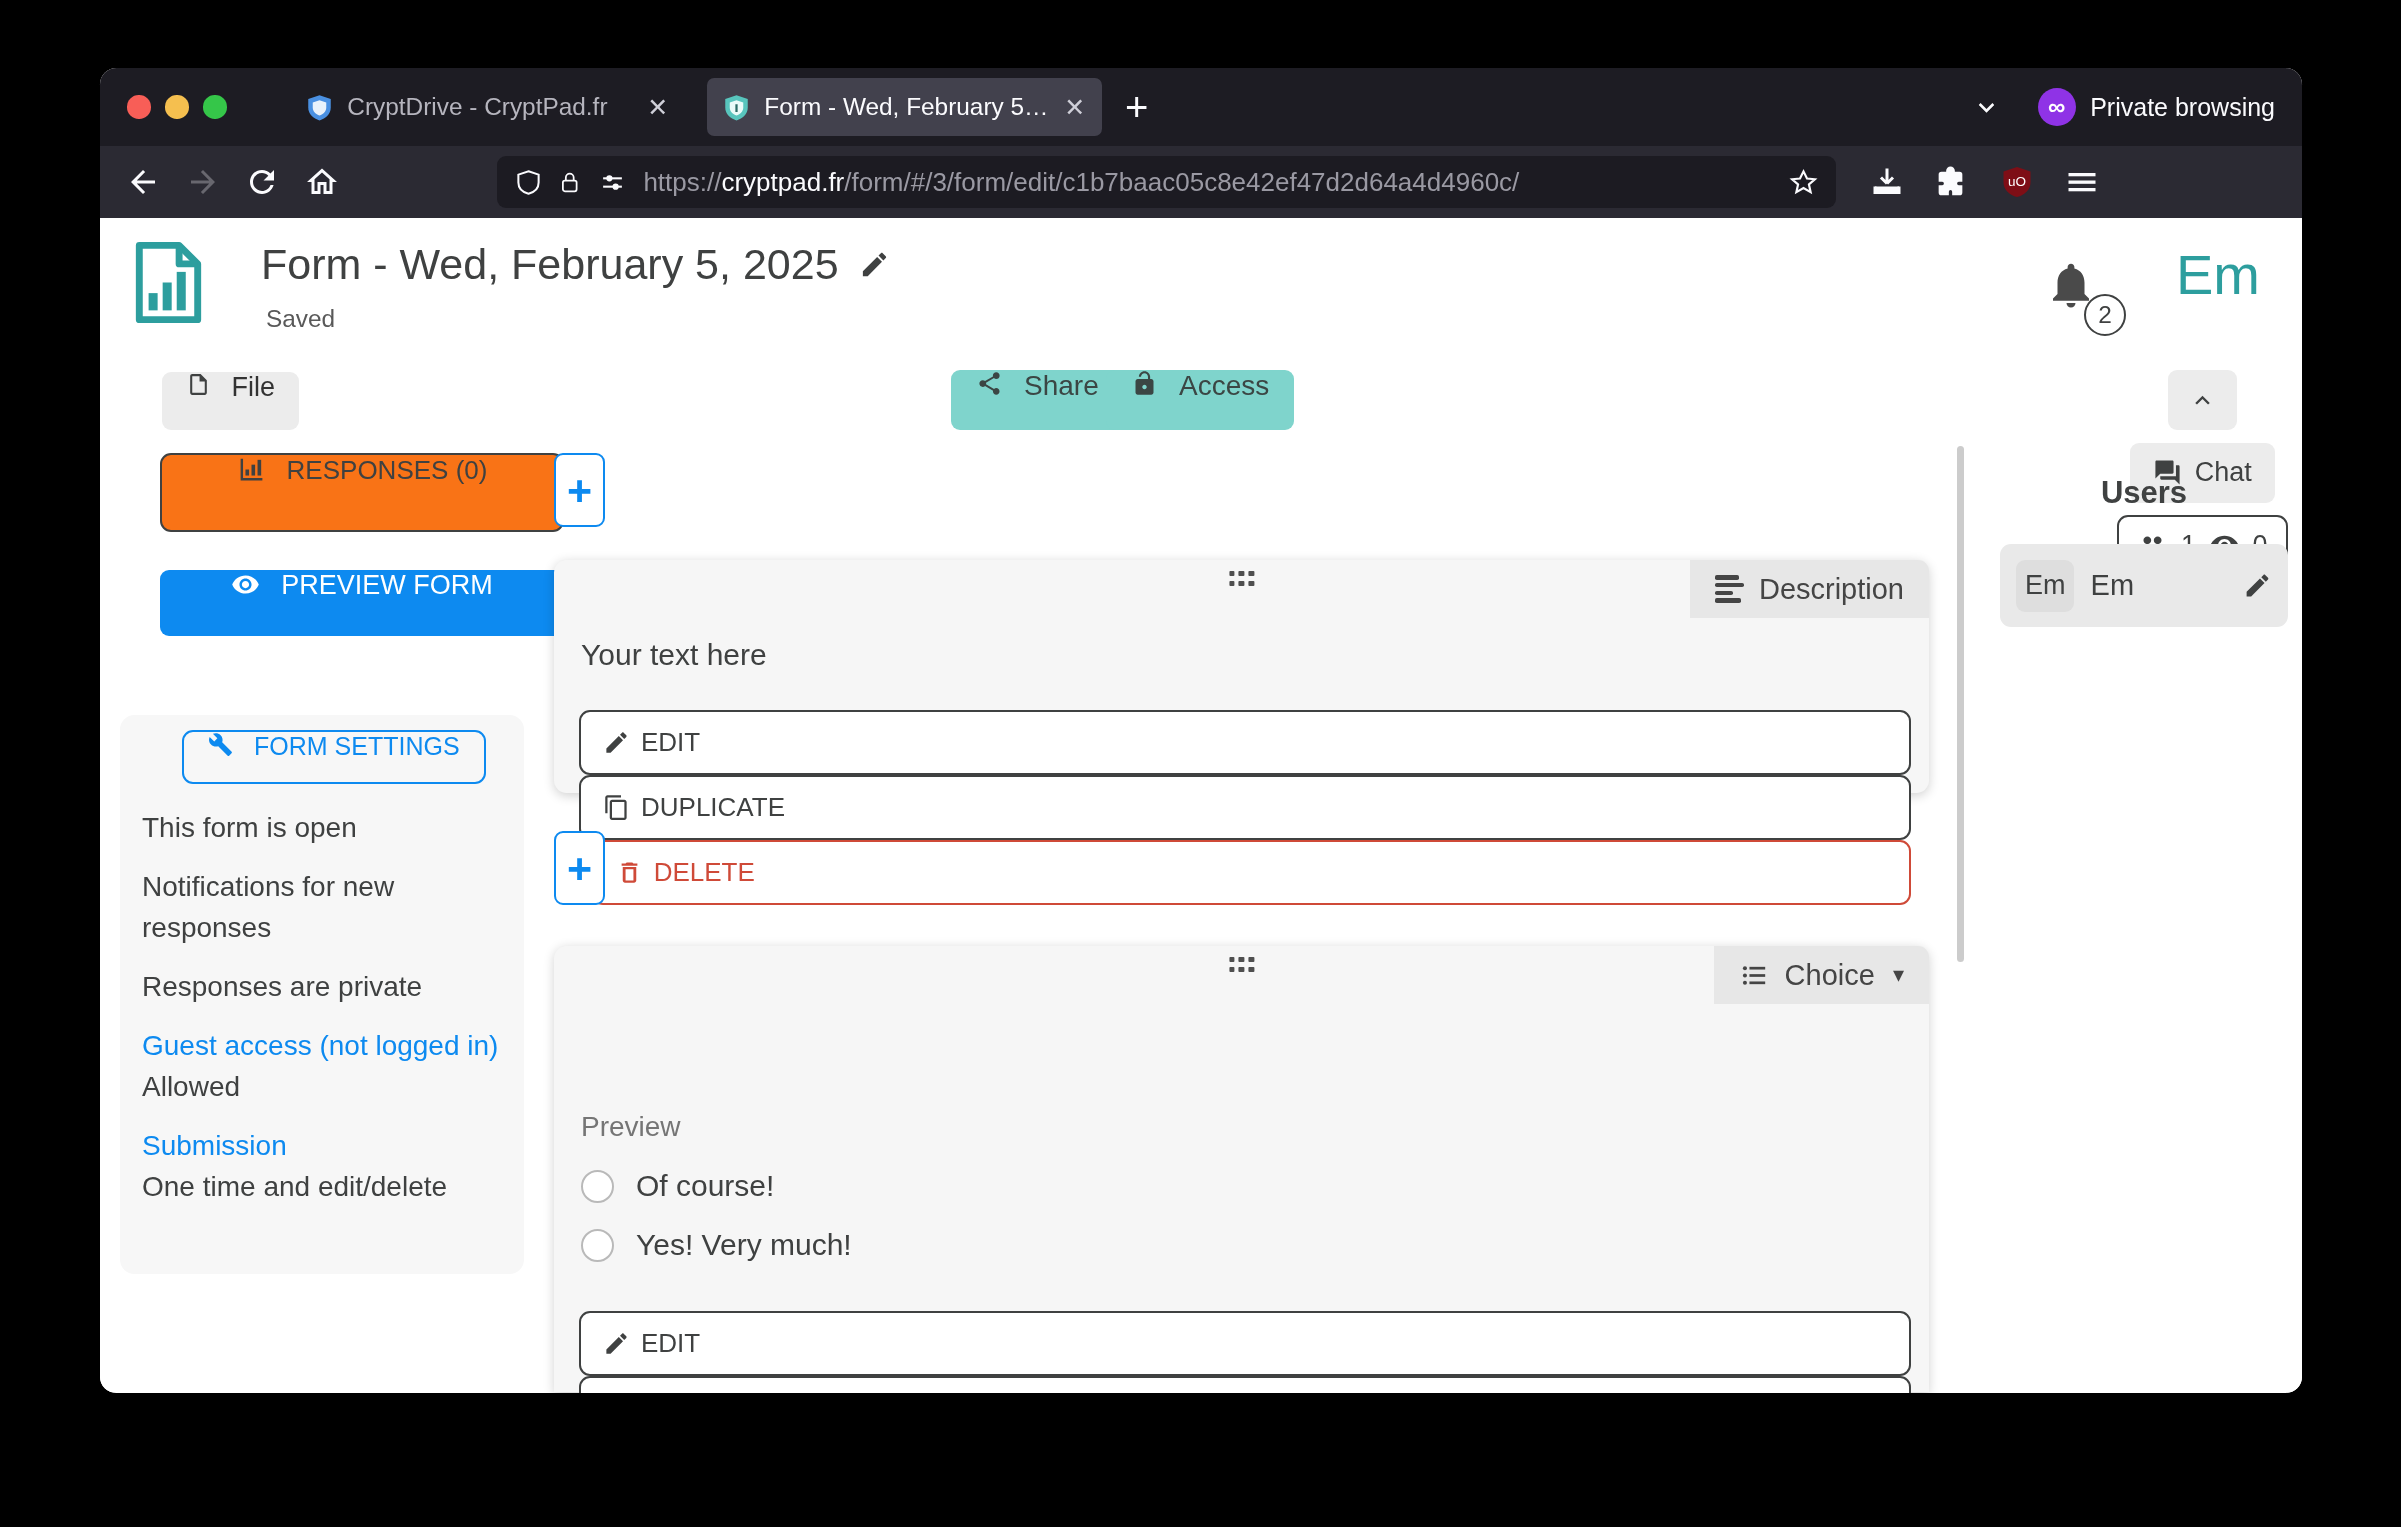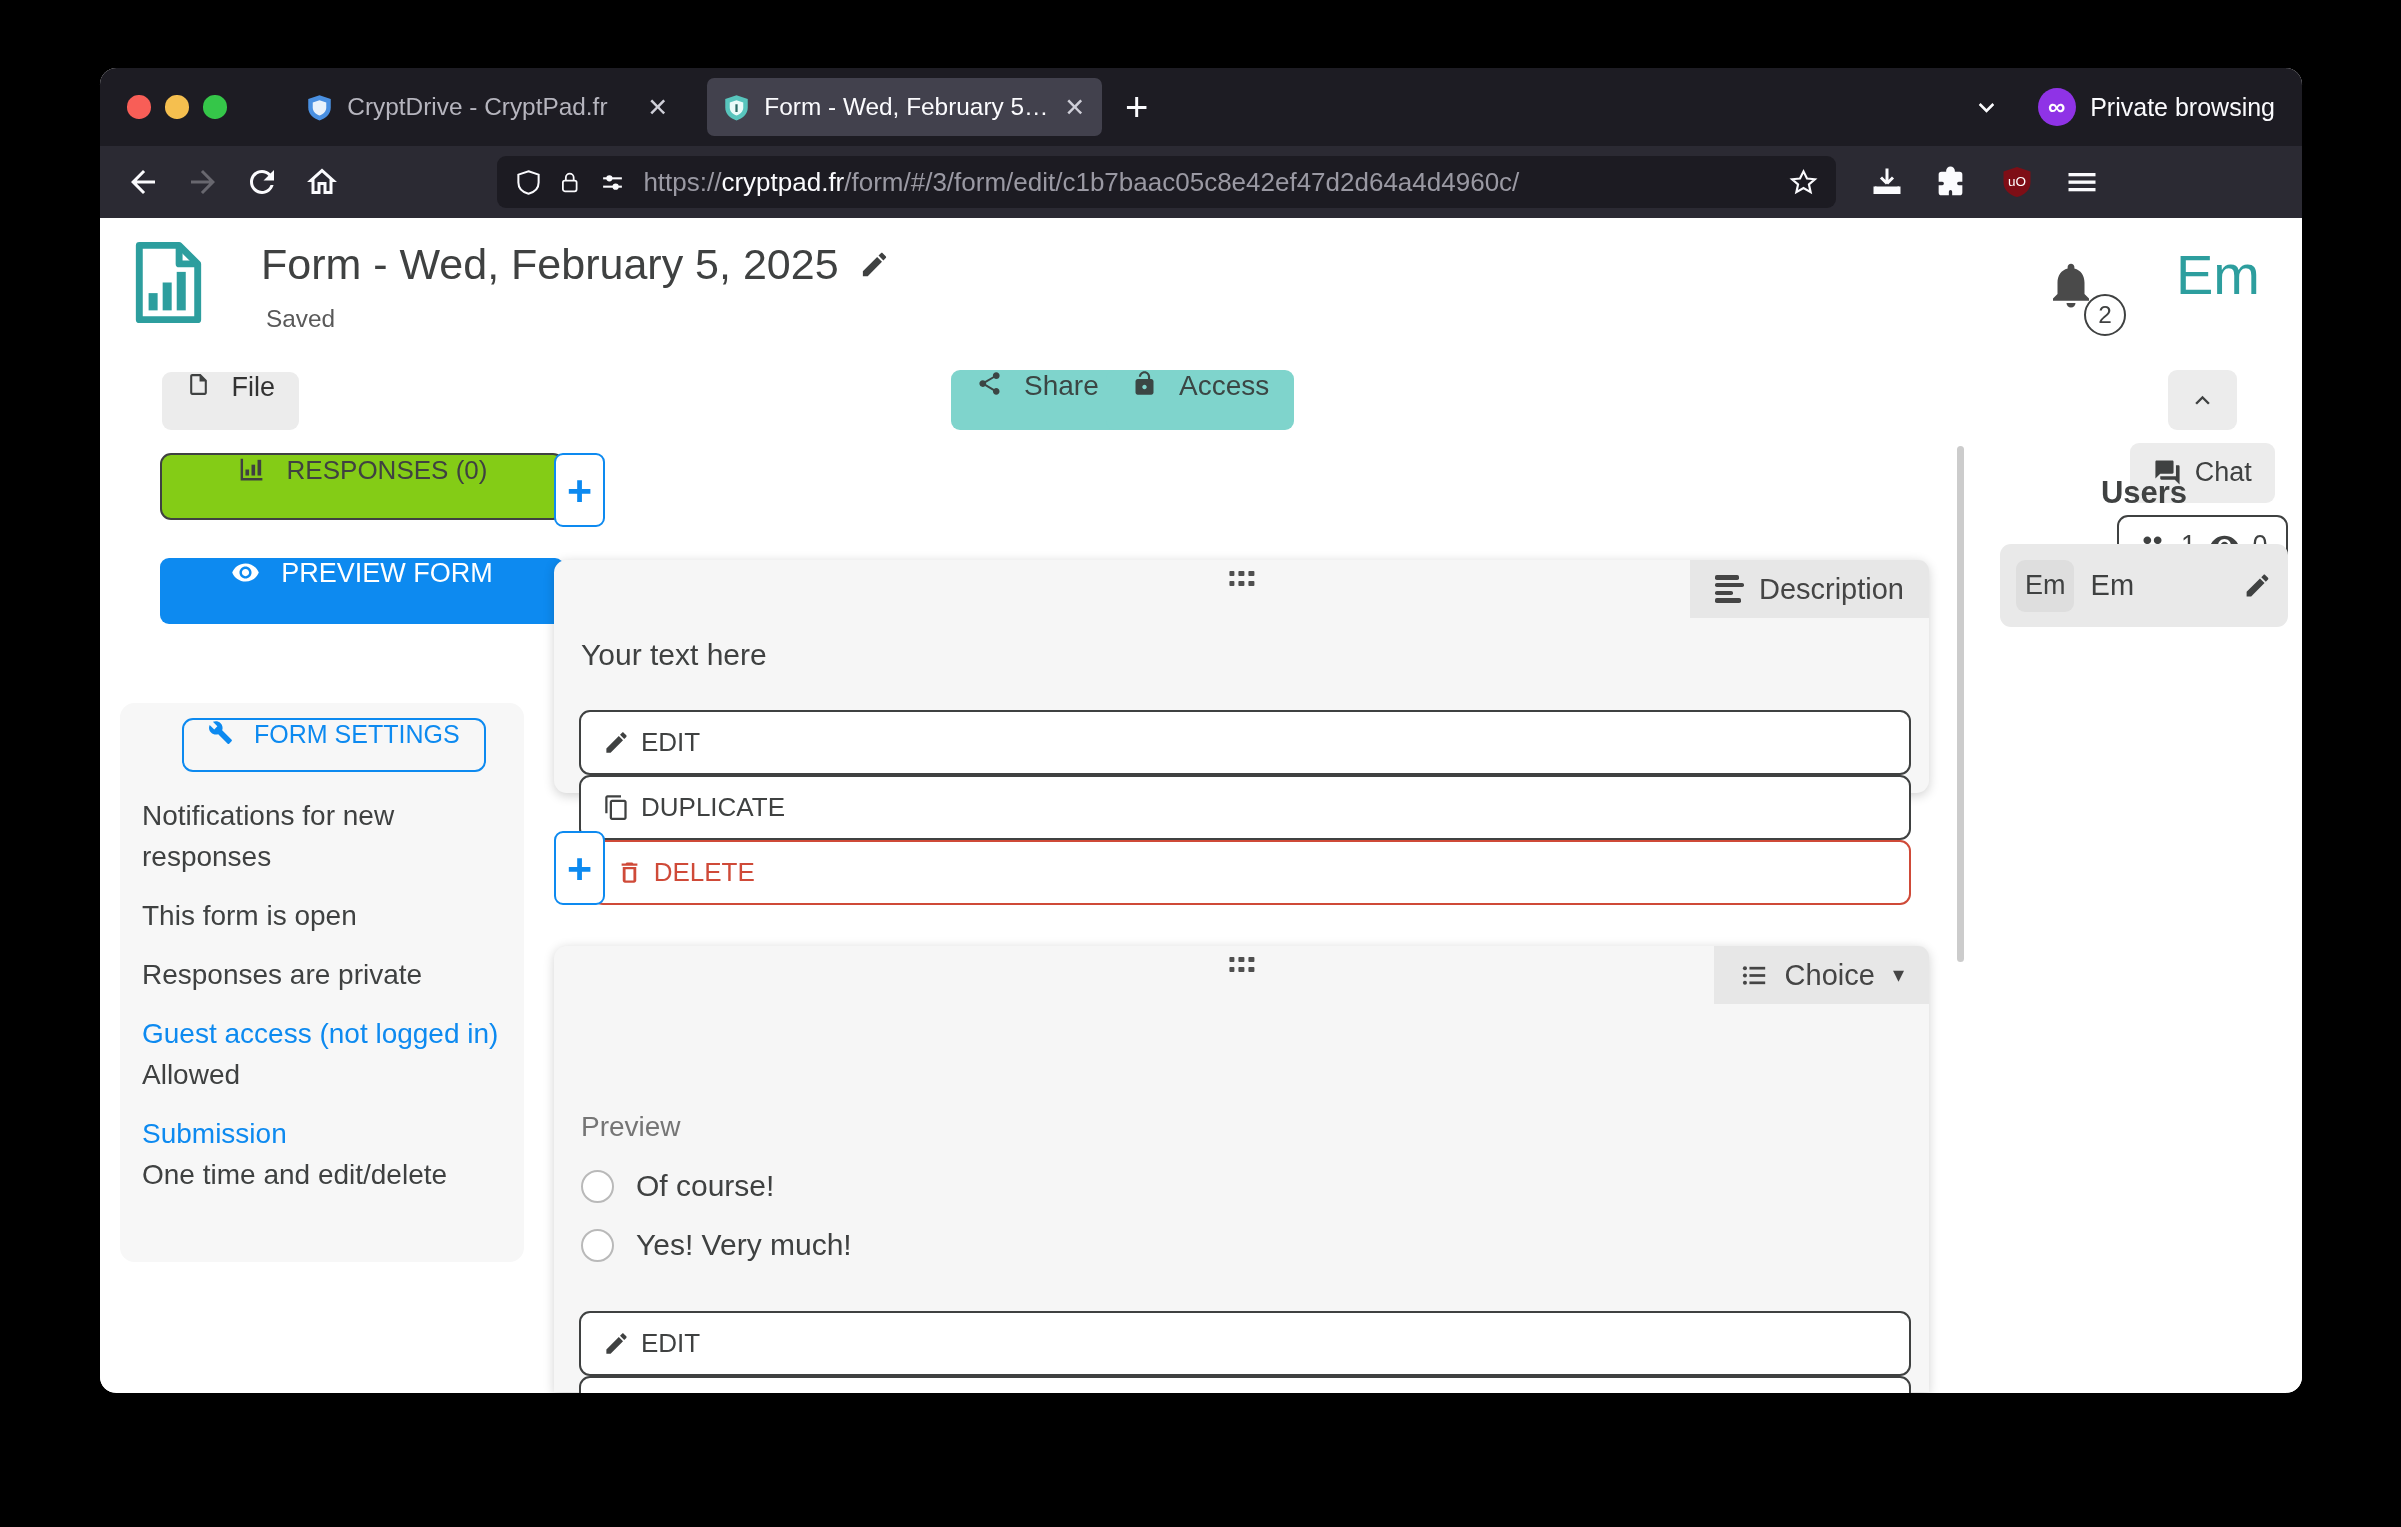--- a/index.html
+++ b/index.html
@@ -54,21 +54,21 @@
   .tb-right { position:absolute; right:14.5px; top:152px; display:flex; gap:12.7px; align-items:center;flex-direction:column; }
   .caret-btn { width:69px; height:60px; background:#ececec; border-radius:9px; display:flex; align-items:center; justify-content:center; }
   .caret-btn svg { width:29px; height:29px; fill:#3f4141; }
   .chat-btn { height:60px; padding:0 23.5px; background:#ececec; border-radius:9px; font-size:27px; color:#3f4141; display:flex; align-items:center; gap:12.7px; }
   .chat-btn svg { width:29px; height:29px; fill:#3f4141; }
   .users-pill { height:60px; padding:0 18px; border:2.7px solid #3f4141; border-radius:11px; background:#fff; display:flex; align-items:center; gap:12.7px; font-size:27px; color:#3f4141; }
   .users-pill svg { width:31px; height:31px; fill:#3f4141; }
 
   
   .lsb { position:absolute; left:20px; top:235px; width:404px; }
-  .responses-btn { width:100%; height:67px; border:2.7px solid #3f4141; border-radius:11px; background:#84cc16; font-size:26px; color:#3f4141; }
+  .responses-btn { width:100%; height:79px; border:2.7px solid #3f4141; border-radius:11px; background:#f97316; font-size:26px; color:#3f4141; }
   .responses-btn svg { width:29px; height:29px; fill:#3f4141; }
   .blue-btn { width:100%; height:66px; background:#0d8af0; color:#fff; font-size:27px; border-radius:9px; }
   .blue-btn svg { width:29px; height:29px; fill:#fff; }
   .preview-btn { margin-top:38px; } .copylink-btn { margin-top:39px; }
   .settings-panel { margin-top:79px; background:#f7f7f7; border-radius:14.5px; padding:14.5px 22px 23.5px; height:559px; }
   .fs-btn { height:54px; padding:0 24px; border:2.7px solid #0d8af0; border-radius:11px; color:#0d8af0; font-size:25px; background:transparent; }
   .fs-btn svg { width:25px; height:25px; fill:#0d8af0; }
   .settings-panel p { font-size:28px; line-height:41px; color:#3f4141; margin:0 0 18px; }
   .settings-panel p.tight { margin-bottom:0; }
   .settings-panel p.link { color:#0d8af0; }
@@ -289,22 +289,22 @@
       </div>
 
       <div class="settings-panel">
         <div class="btn fs-btn">
           <svg viewBox="0 0 24 24">
               <path d="M22.7 19l-9.1-9.1c.9-2.3.4-5-1.5-6.9-2-2-5-2.4-7.4-1.3L9 6 6 9 1.6 4.7C.4 7.1.9 10.1 2.9 12.1c1.9 1.9 4.6 2.4 6.9 1.5l9.1 9.1c.4.4 1 .4 1.4 0l2.3-2.3c.5-.4.5-1.1.1-1.4z"></path>
             </svg>
           <span>FORM SETTINGS</span>
         </div>
         <div style="height:23.5px"></div>
+        <p>This form is open</p>
         <p>Notifications for new responses</p>
-        <p>This form is open</p>
         <p>Responses are private</p>
         <p class="link tight">Guest access (not logged in)</p>
         <p>Allowed</p>
         <p class="link tight">Submission</p>
         <p>One time and edit/delete</p>
       </div>
     </div>
 
     <div class="plus-btn" style="top:235px">+</div>
 

